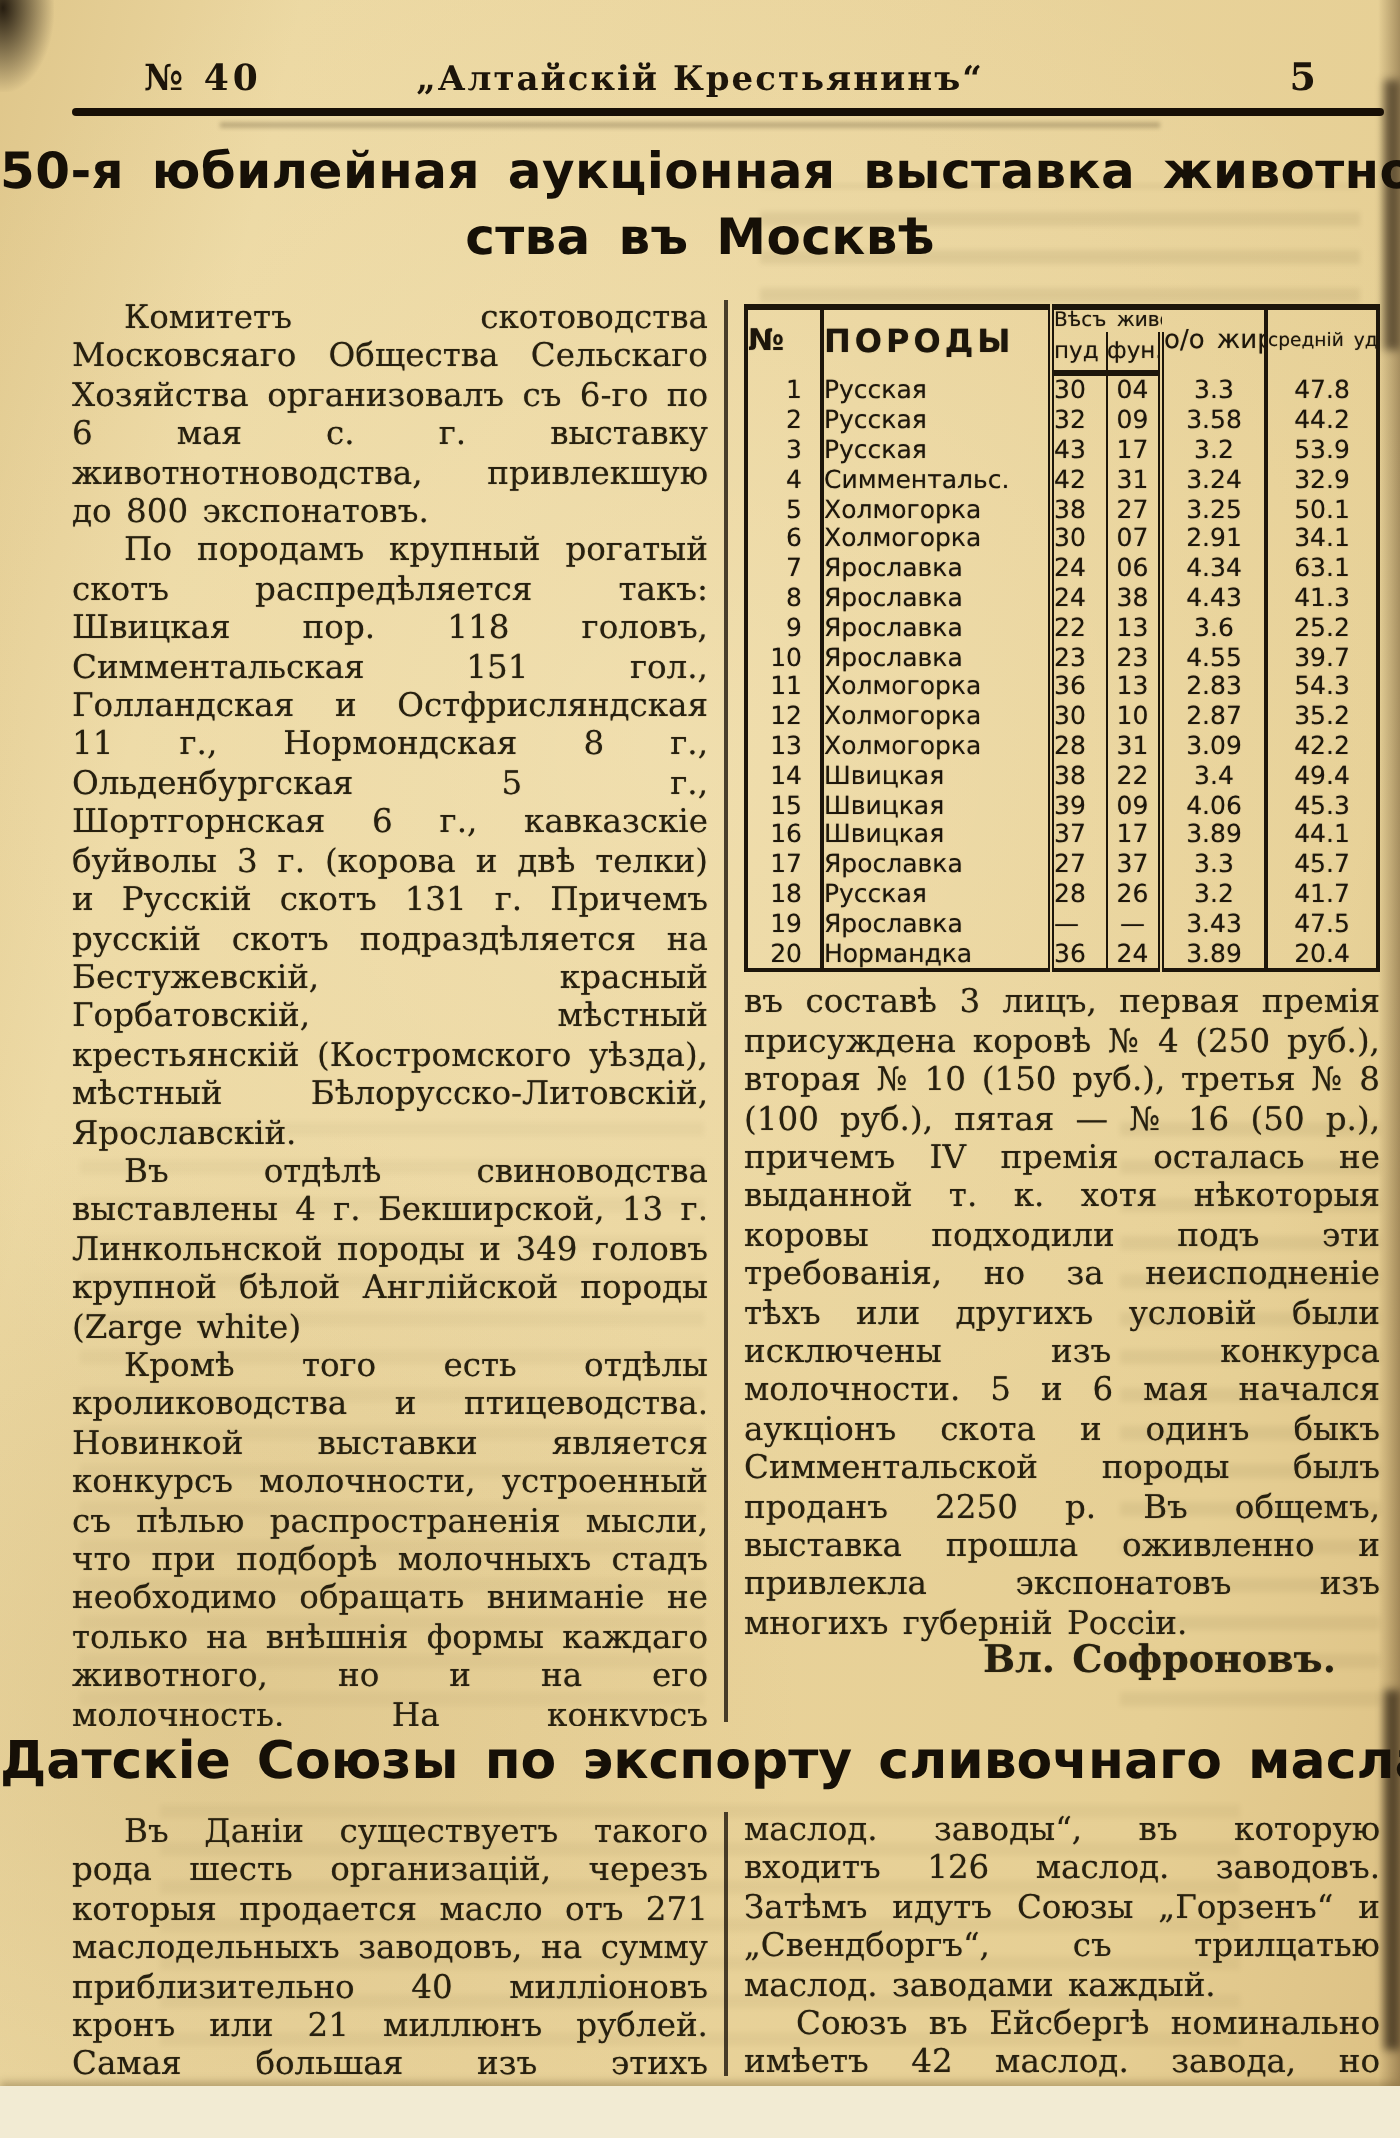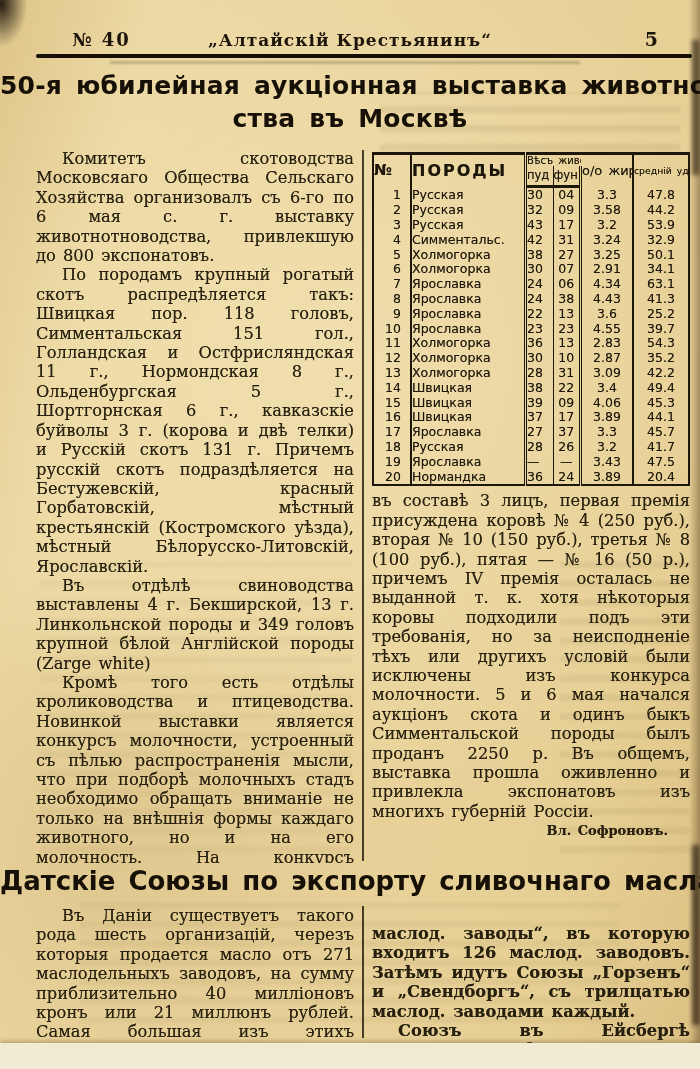--- a/index.html
+++ b/index.html
@@ -65,27 +65,27 @@
   tr.hrow1 th{border-bottom:0;}
   thead tr:last-child th{border-bottom:3px solid #1d160b;}
   tbody td{font-size:12.5px;line-height:14.8px;height:14.8px;}
   tbody td.c-num{text-align:right;padding-right:9px;border-right:2px solid #1d160b;}
   tbody td.c-breed{text-align:left;border-right:3px double #1d160b;}
   tbody td.c-pud{text-align:left;border-right:1px solid #1d160b;}
   tbody td.c-fun{text-align:center;border-right:3px double #1d160b;}
   tbody td.c-fat{text-align:center;border-right:2px solid #1d160b;}
   tbody td.c-yield{text-align:center;}
   
-  .signature{text-align:right;padding-right:22px;font-weight:bold;font-size:13px;margin-top:7px;}
+  .signature{text-align:right;padding-right:22px;font-weight:bold;font-size:19px;margin-top:7px;}
   
   .a2-title{position:absolute;left:0;top:866px;width:100%;text-align:center;
     font-family:"DejaVu Sans", sans-serif;font-weight:bold;color:#161007;
     font-size:26px;white-space:nowrap;word-spacing:4px;}
   .a2-left{left:36px;top:906px;width:318px;height:134px;overflow:hidden;}
-  .a2-right{left:372px;top:924px;width:318px;height:134px;overflow:hidden;font-weight:bold;}
+  .a2-right{left:372px;top:905px;width:318px;height:134px;overflow:hidden;}
 </style>
 </head>
 <body>
 
 <div class="page">
 
   <div class="ghost g-top"></div>
   <div class="ghost g-mid-left"></div>
   <div class="ghost g-right-low"></div>
   <div class="ghost g-head2"></div>

